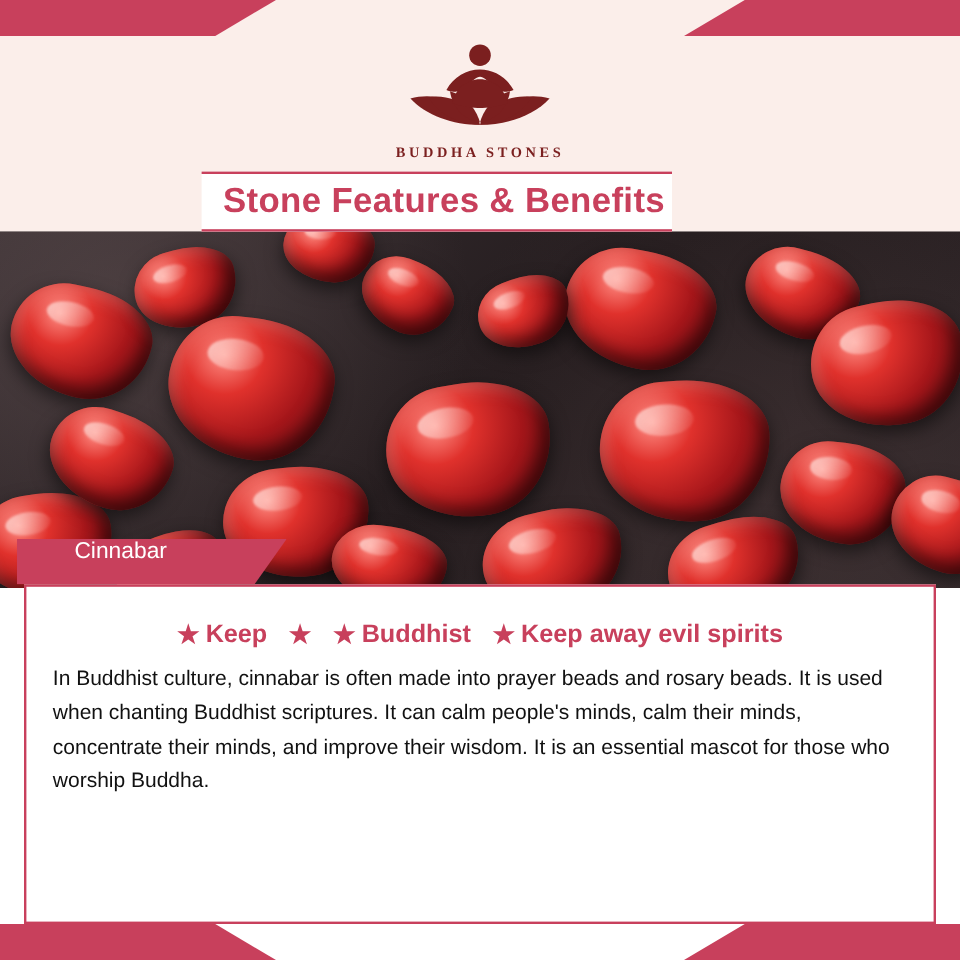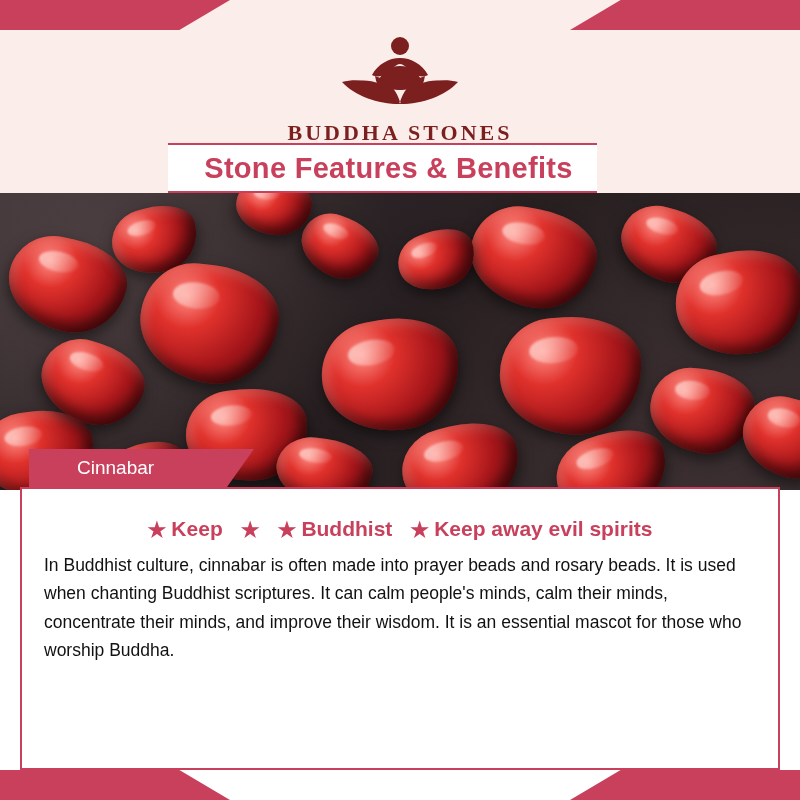--- a/index.html
+++ b/index.html
@@ -64,33 +64,33 @@
     width: 800px;
     text-align: center;
     z-index: 2;
   }
   .logo-mark {
     display: block;
     margin: 0 auto;
   }
   .brand-name {
     margin-top: 6px;
-    font-size: 22px;
+    font-size: 12px;
     letter-spacing: 3px;
     font-weight: bold;
     color: #7b1f1f;
     font-family: "Liberation Serif", serif;
   }
 
   
   .title-banner {
     position: absolute;
     top: 143px;
     left: 168px;
-    width: 429px;
+    width: 392px;
     height: 50px;
     background: #ffffff;
     border-top: 2px solid #c8405c;
     border-bottom: 2px solid #c8405c;
     display: flex;
     align-items: center;
     justify-content: center;
     z-index: 3;
     box-sizing: border-box;
     padding-left: 12px;
@@ -141,28 +141,28 @@
     height: 22%;
     border-radius: 50%;
     background: linear-gradient(120deg, rgba(255,235,230,0.72), rgba(255,150,140,0.05));
     filter: blur(1px);
   }
 
   
   .caption-tab {
     position: absolute;
     top: 449px;
-    left: 29px;
+    left: 14px;
     width: 225px;
     height: 38px;
     background: #c8405c;
     clip-path: polygon(0 0, 100% 0, 88% 100%, 0 100%);
     z-index: 4;
     display: flex;
-    align-items: center;
+    align-items: flex-start;
     box-sizing: border-box;
     padding-left: 48px;
   }
   .caption-text {
     color: #ffffff;
     font-size: 19px;
     font-family: "Liberation Sans", sans-serif;
   }
 
   

